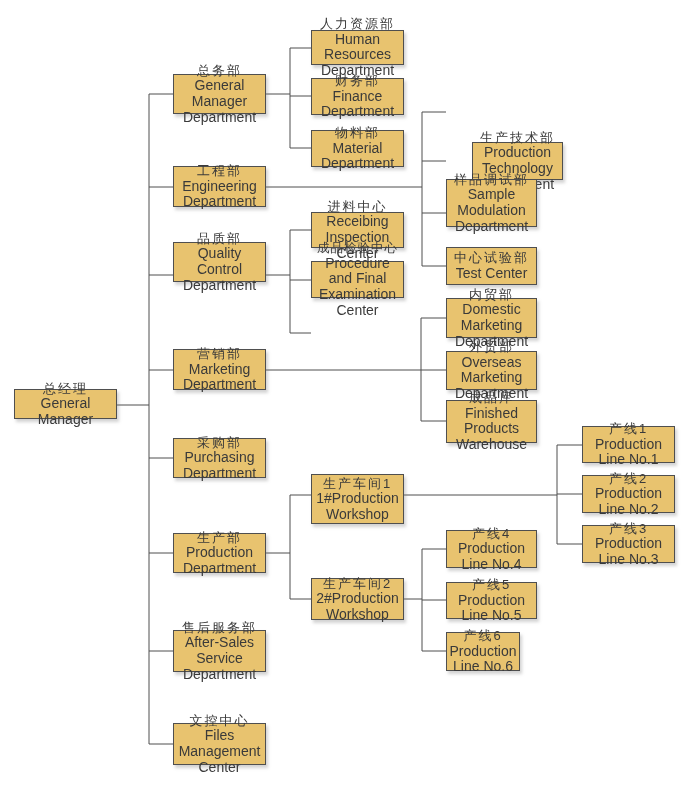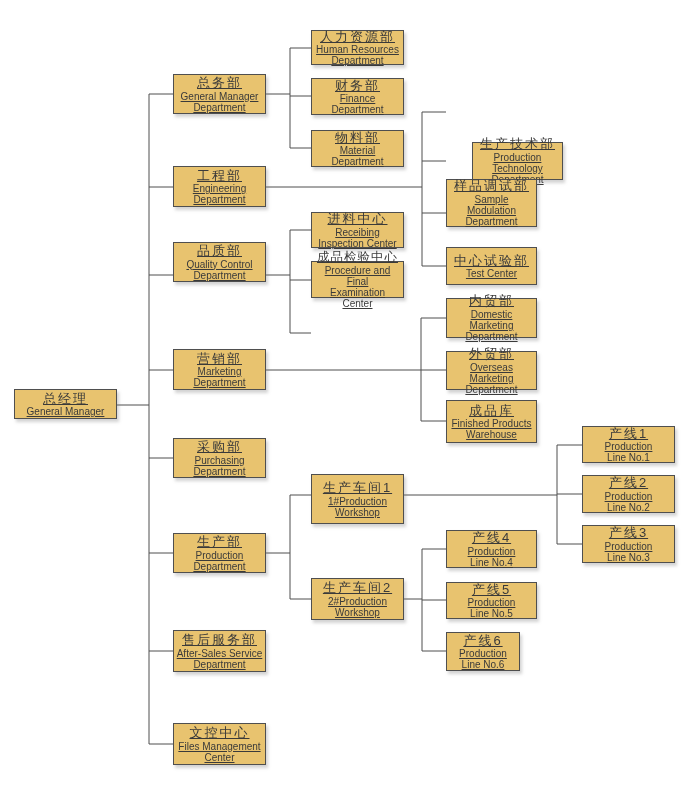--- a/index.html
+++ b/index.html
@@ -16,30 +16,29 @@
     position:absolute;
     box-sizing:border-box;
     background:var(--box-fill,#e8c36f);
     border:1px solid var(--box-border,#4f4f4f);
     box-shadow:2px 3px 3px rgba(128,128,128,0.35);
     display:flex;flex-direction:column;
     align-items:flex-end;justify-content:center;
     text-align:center;
     color:var(--text,#3a3a3a);
     padding:1px 2px;
-    text-decoration:underline;
   }
   .zh{
     font-size:13px;line-height:1.2;
     letter-spacing:2px;
     white-space:nowrap;
     width:100%;
   }
   .en{
-    font-size:10px;line-height:1.12;
+    font-size:14px;line-height:1.12;
     white-space:pre-line;
     width:100%;
   }
   
   .n-root{left:14px;top:389px;width:103px;height:30px}
   .n-gm-dept{left:173px;top:74px;width:93px;height:40px}
   .n-hr{left:311px;top:30px;width:93px;height:35px}
   .n-finance{left:311px;top:78px;width:93px;height:37px}
   .n-material{left:311px;top:130px;width:93px;height:37px}
   .n-engineering{left:173px;top:166px;width:93px;height:41px}

